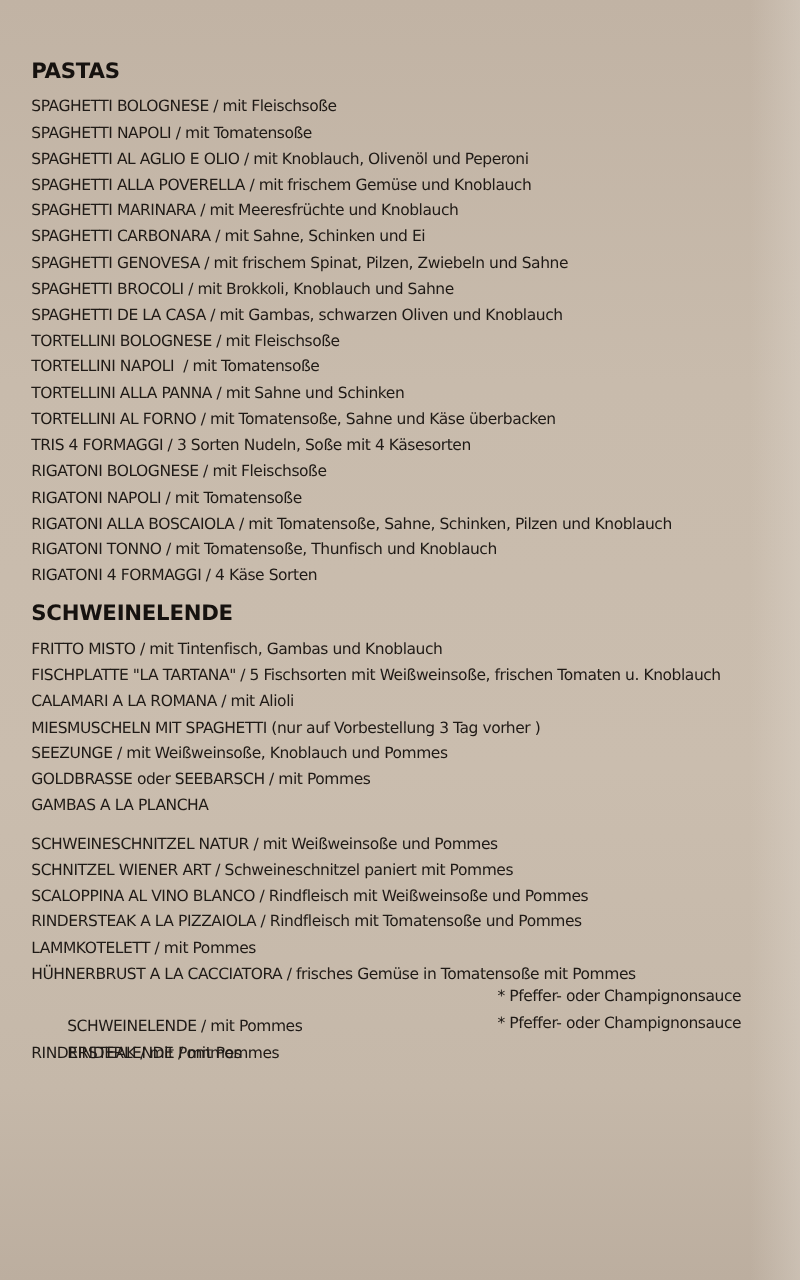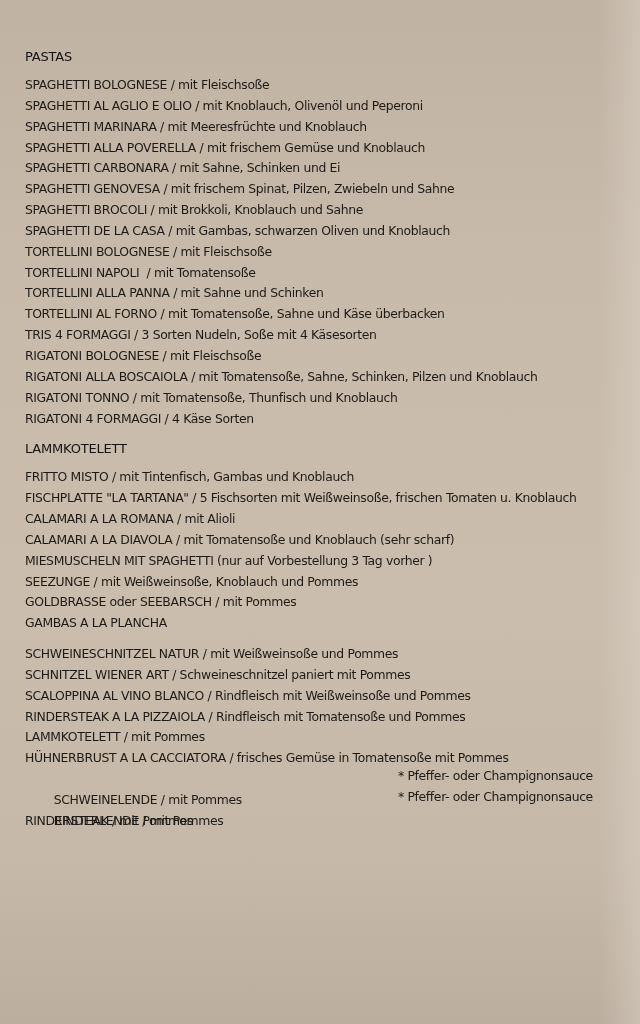--- a/index.html
+++ b/index.html
@@ -14,62 +14,63 @@
   }
   .page::after {
     content: ""; position: absolute; right: 0; top: 0; width: 40px; height: 1024px;
     background: linear-gradient(90deg, rgba(255,255,255,0) 0%, rgba(220,212,202,0.45) 100%);
   }
   .content {
     position: absolute; left: 25px; top: 47px; width: 600px;
     color: #1f1a16; font-size: 12.4px; letter-spacing: -0.35px;
   }
   .section-title {
-    font-weight: normal; font-size: 13px; letter-spacing: -0.2px;
+    font-weight: bold; font-size: 17px; letter-spacing: -0.2px;
     height: 20px; line-height: 20px; margin-bottom: 8px; color: #16120f;
   }
   .item {
     height: 20.85px; line-height: 20.85px; white-space: pre; position: relative;
   }
   .item .note { position: absolute; left: 373px; top: -3px; }
   .section { margin-bottom: 10px; }
 </style>
 </head>
 <body>
 
 <div class="page">
   <div class="content">
 
     <div class="section">
       <div class="section-title">PASTAS</div>
       <div class="item">SPAGHETTI BOLOGNESE / mit Fleischsoße</div>
+      <div class="item">SPAGHETTI NAPOLI / mit Tomatensoße</div>
       <div class="item">SPAGHETTI AL AGLIO E OLIO / mit Knoblauch, Olivenöl und Peperoni</div>
+      <div class="item">SPAGHETTI ALLA POVERELLA / mit frischem Gemüse und Knoblauch</div>
       <div class="item">SPAGHETTI MARINARA / mit Meeresfrüchte und Knoblauch</div>
-      <div class="item">SPAGHETTI ALLA POVERELLA / mit frischem Gemüse und Knoblauch</div>
       <div class="item">SPAGHETTI CARBONARA / mit Sahne, Schinken und Ei</div>
       <div class="item">SPAGHETTI GENOVESA / mit frischem Spinat, Pilzen, Zwiebeln und Sahne</div>
       <div class="item">SPAGHETTI BROCOLI / mit Brokkoli, Knoblauch und Sahne</div>
       <div class="item">SPAGHETTI DE LA CASA / mit Gambas, schwarzen Oliven und Knoblauch</div>
       <div class="item">TORTELLINI BOLOGNESE / mit Fleischsoße</div>
       <div class="item">TORTELLINI NAPOLI  / mit Tomatensoße</div>
       <div class="item">TORTELLINI ALLA PANNA / mit Sahne und Schinken</div>
       <div class="item">TORTELLINI AL FORNO / mit Tomatensoße, Sahne und Käse überbacken</div>
       <div class="item">TRIS 4 FORMAGGI / 3 Sorten Nudeln, Soße mit 4 Käsesorten</div>
       <div class="item">RIGATONI BOLOGNESE / mit Fleischsoße</div>
+      <div class="item">RIGATONI NAPOLI / mit Tomatensoße</div>
       <div class="item">RIGATONI ALLA BOSCAIOLA / mit Tomatensoße, Sahne, Schinken, Pilzen und Knoblauch</div>
       <div class="item">RIGATONI TONNO / mit Tomatensoße, Thunfisch und Knoblauch</div>
       <div class="item">RIGATONI 4 FORMAGGI / 4 Käse Sorten</div>
     </div>
 
     <div class="section">
-      <div class="section-title">LAMMKOTELETT</div>
+      <div class="section-title">SCHWEINELENDE</div>
       <div class="item">FRITTO MISTO / mit Tintenfisch, Gambas und Knoblauch</div>
       <div class="item">FISCHPLATTE "LA TARTANA" / 5 Fischsorten mit Weißweinsoße, frischen Tomaten u. Knoblauch</div>
       <div class="item">CALAMARI A LA ROMANA / mit Alioli</div>
-      <div class="item">CALAMARI A LA DIAVOLA / mit Tomatensoße und Knoblauch (sehr scharf)</div>
       <div class="item">MIESMUSCHELN MIT SPAGHETTI (nur auf Vorbestellung 3 Tag vorher )</div>
       <div class="item">SEEZUNGE / mit Weißweinsoße, Knoblauch und Pommes</div>
       <div class="item">GOLDBRASSE oder SEEBARSCH / mit Pommes</div>
       <div class="item">GAMBAS A LA PLANCHA</div>
     </div>
 
     <div class="section">
       <div class="item">SCHWEINESCHNITZEL NATUR / mit Weißweinsoße und Pommes</div>
       <div class="item">SCHNITZEL WIENER ART / Schweineschnitzel paniert mit Pommes</div>
       <div class="item">SCALOPPINA AL VINO BLANCO / Rindfleisch mit Weißweinsoße und Pommes</div>

